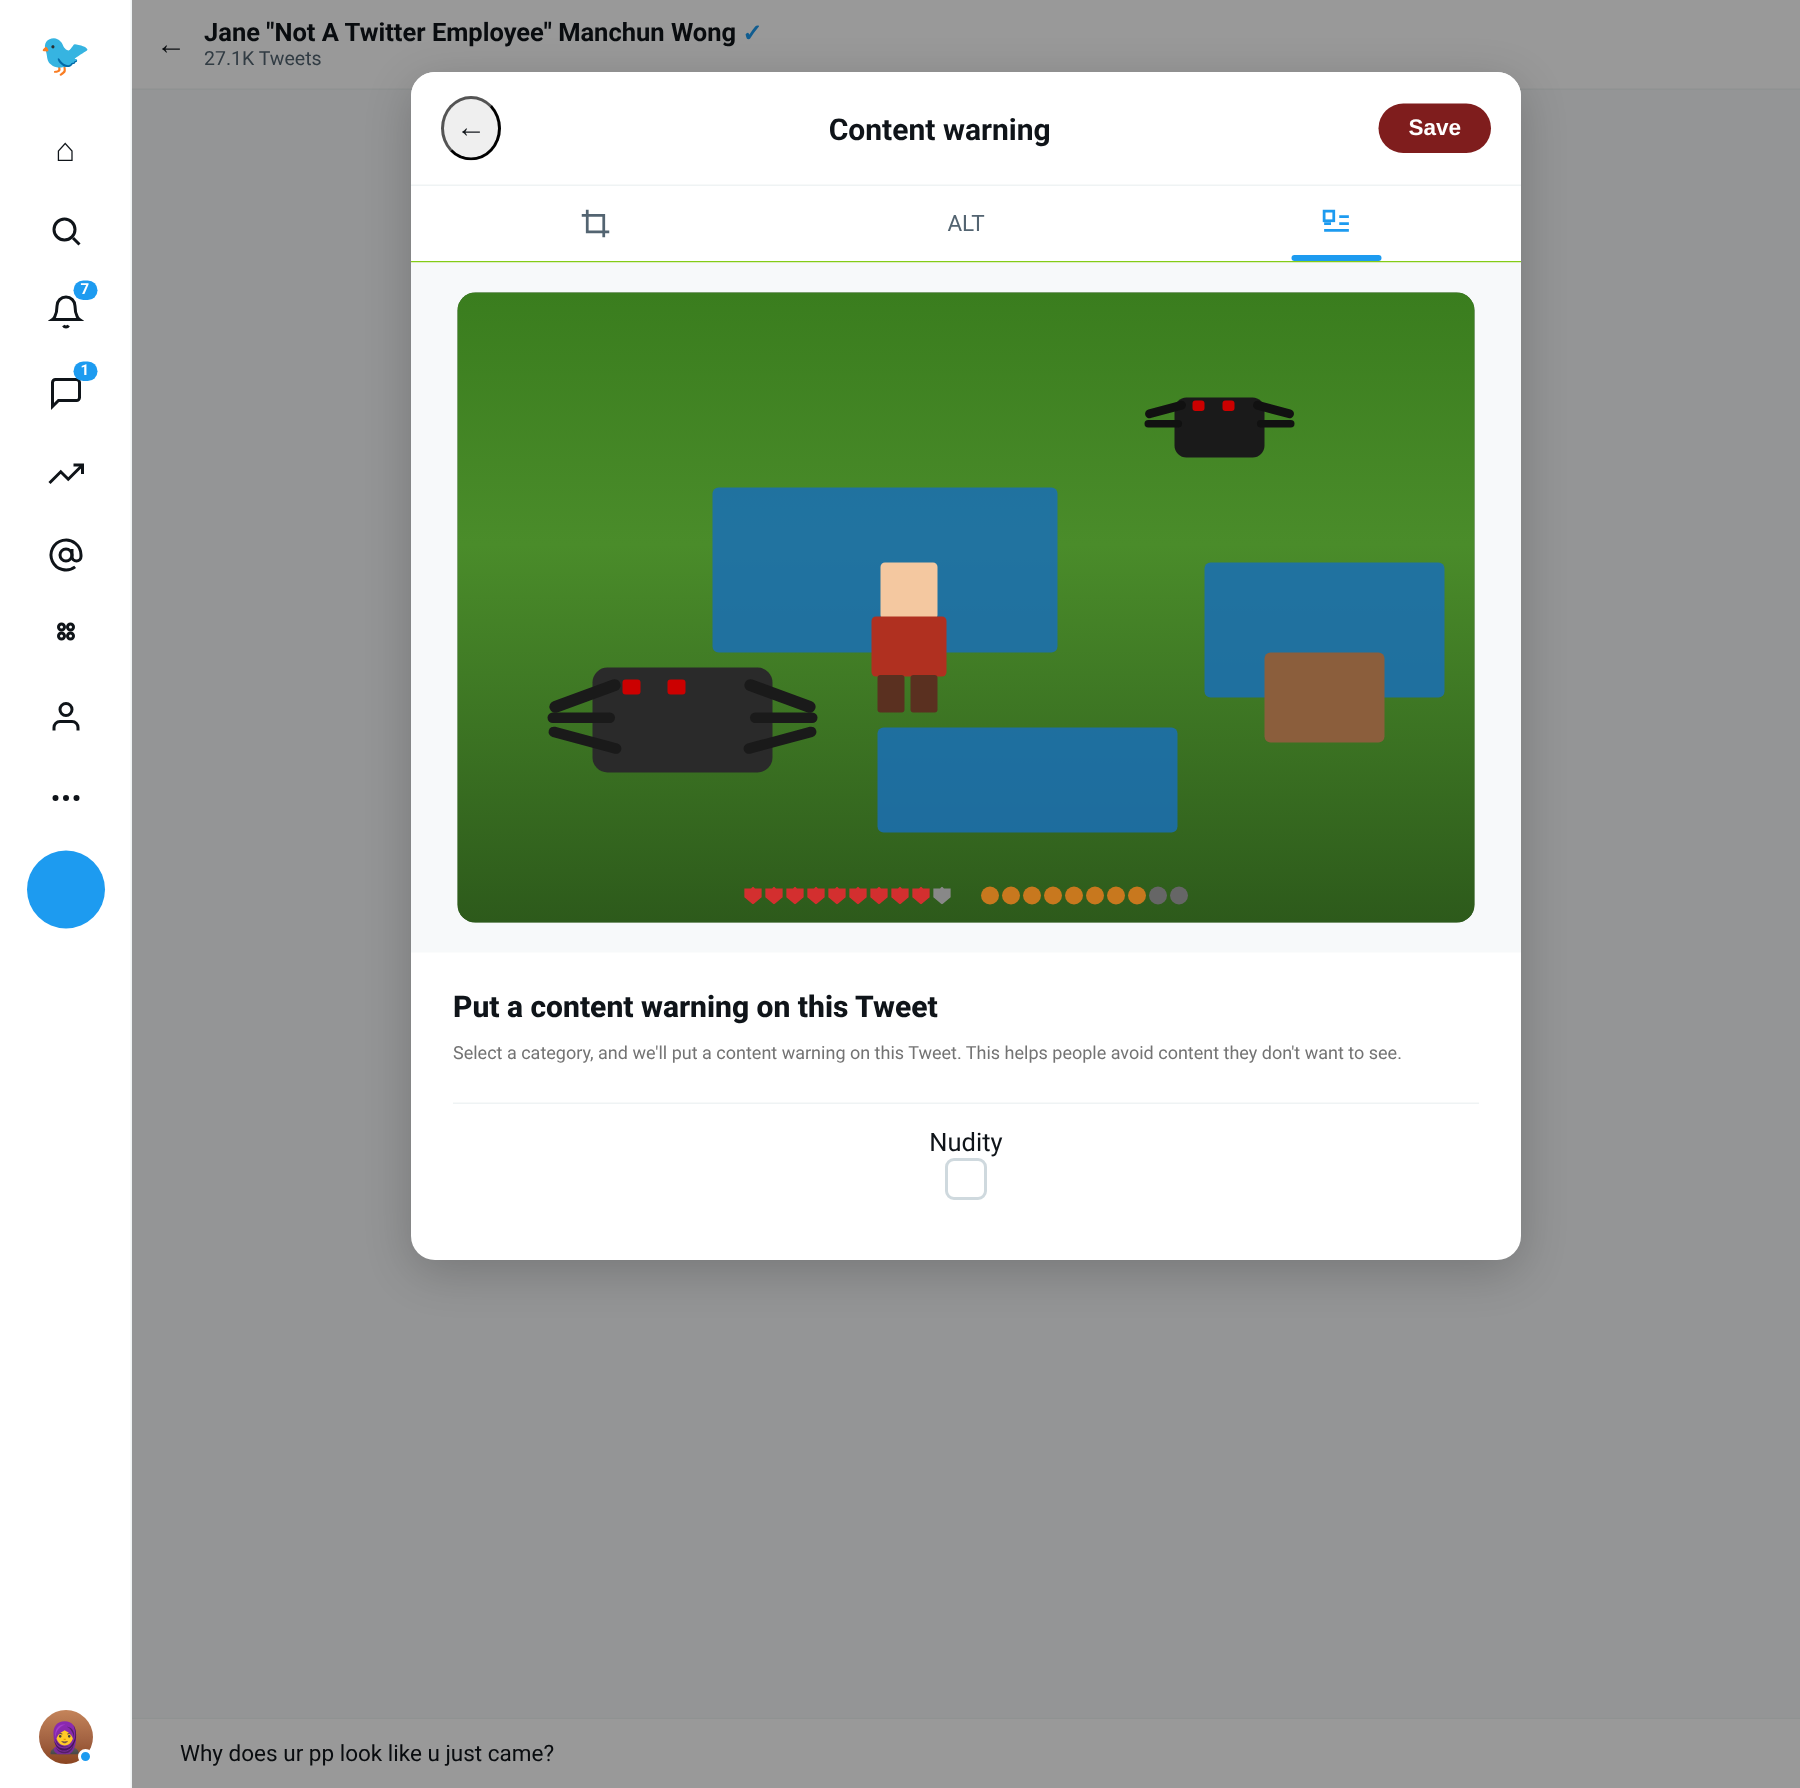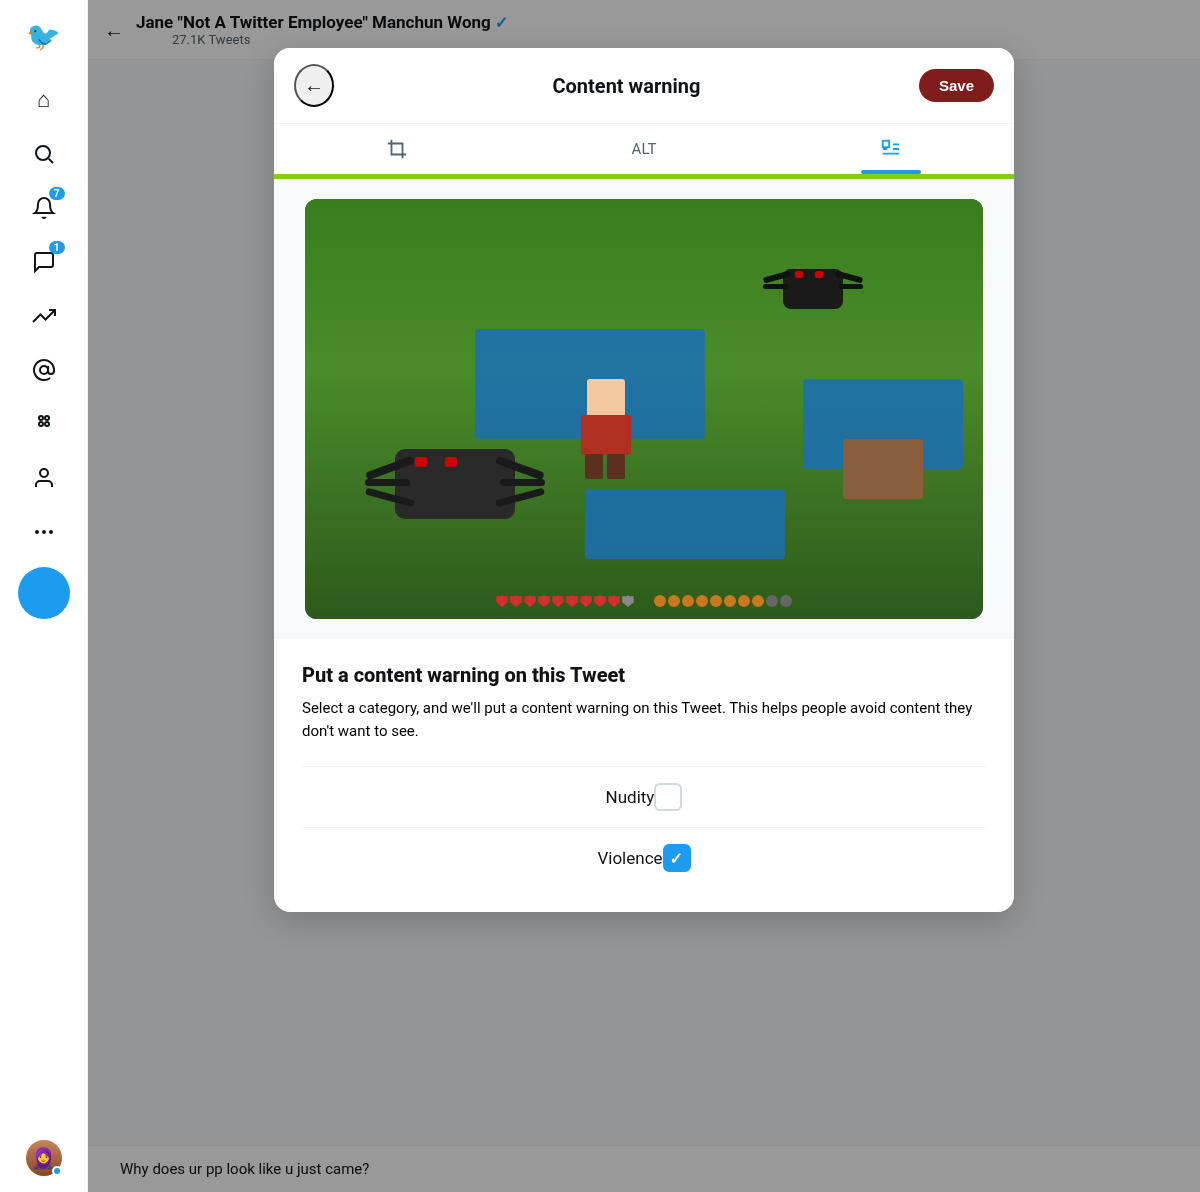--- a/index.html
+++ b/index.html
@@ -105,21 +105,20 @@
 
     .top-bar-info h2 {
       font-size: 17px;
       font-weight: 700;
       color: #0f1419;
     }
 
     .top-bar-info p {
       font-size: 13px;
       color: #536471;
-      margin-left: 36px;
     }
 
     .verified-badge {
       color: #1d9bf0;
       font-size: 16px;
     }
 
     
     .overlay {
       position: absolute;
@@ -178,21 +177,21 @@
       border-radius: 20px;
       padding: 8px 20px;
       font-size: 15px;
       font-weight: 700;
       cursor: pointer;
     }
 
     
     .modal-tabs {
       display: flex;
-      border-bottom: 5px solid #84cc16;
+      border-bottom: 1px solid #84cc16;
       background: #ffffff;
     }
 
     .tab-item {
       flex: 1;
       display: flex;
       align-items: center;
       justify-content: center;
       padding: 14px 0;
       cursor: pointer;
@@ -297,33 +296,34 @@
     }
 
     .cw-heading {
       font-size: 20px;
       font-weight: 800;
       color: #0f1419;
       margin-bottom: 10px;
     }
 
     .cw-description {
-      font-size: 15px;
-      color: #000000;
+      font-size: 12px;
+      color: #737373;
       line-height: 1.5;
       margin-bottom: 24px;
     }
 
     
     .checkbox-item {
       display: flex;
       align-items: center;
-      justify-content: center;
+      justify-content: flex-start;
       padding: 16px 0;
       border-top: 1px solid #eff3f4;
+      flex-direction: column;
     }
 
     .checkbox-label {
       font-size: 17px;
       color: #0f1419;
       font-weight: 400;
     }
 
     .custom-checkbox {
       width: 28px;
@@ -588,23 +588,19 @@
 
         <div class="cw-section">
           <h2 class="cw-heading">Put a content warning on this Tweet</h2>
           <p class="cw-description">Select a category, and we'll put a content warning on this Tweet. This helps people avoid content they don't want to see.</p>
 
           <div class="checkbox-item">
             <span class="checkbox-label">Nudity</span>
             <div class="custom-checkbox"></div>
           </div>
 
-          <div class="checkbox-item">
-            <span class="checkbox-label">Violence</span>
-            <div class="custom-checkbox checked"></div>
-          </div>
 
         </div>
 
       </div>
     </div>
   </div>
 </div>
 
 </body></html>

